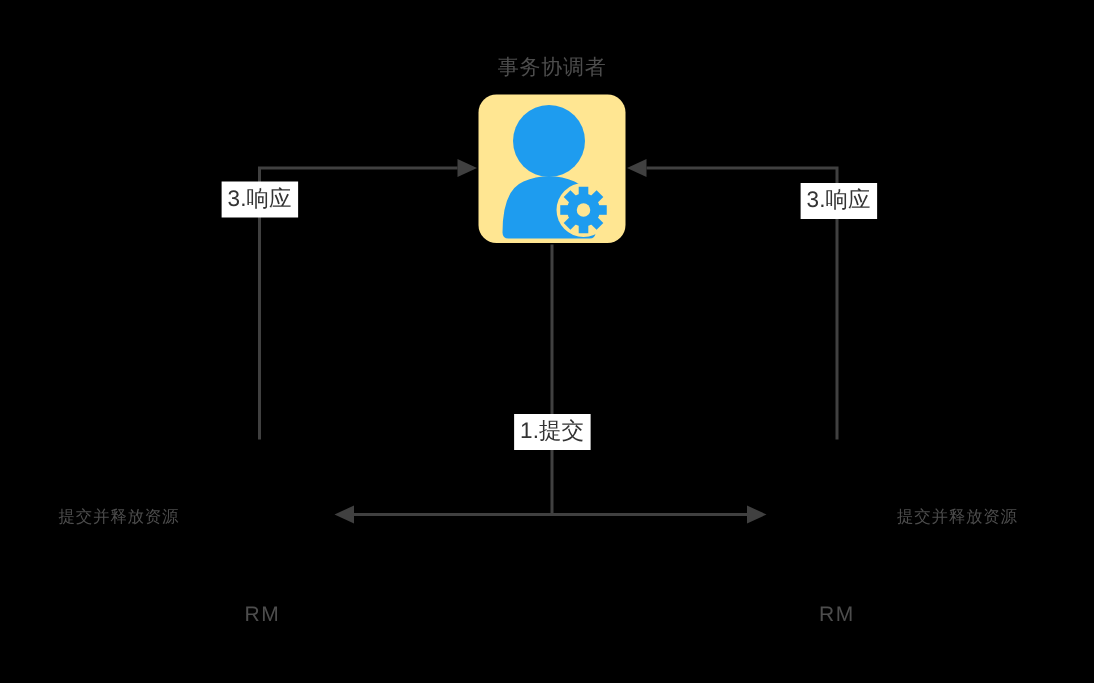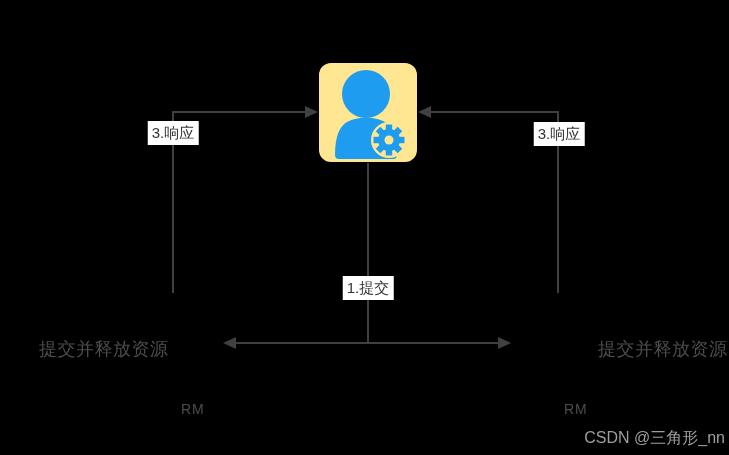--- a/index.html
+++ b/index.html
@@ -60,35 +60,34 @@
     line-height: 1.2;
     padding: 3px 4px;
     white-space: nowrap;
   }
   .edge-label.response-left  { left: 173px; top: 133px; }
   .edge-label.response-right { left: 559px; top: 134px; }
   .edge-label.commit         { left: 368px; top: 288px; }
   .action-text {
     position: absolute;
     top: 337px;
-    font-size: 18px;
+    font-size: 11px;
     color: var(--muted-text);
     letter-spacing: 0.5px;
     white-space: nowrap;
   }
   .action-text.left  { left: 39px; }
   .action-text.right { left: 598px; }
   .rm-text {
     position: absolute;
     top: 401px;
     font-size: 14px;
     color: var(--muted-text);
     letter-spacing: 1px;
     white-space: nowrap;
-    margin-left: 18px;
   }
   .rm-text.left  { left: 163px; }
   .rm-text.right { left: 546px; }
   .watermark {
     position: absolute;
     top: 428px;
     right: 4px;
     font-size: 16px;
     color: var(--watermark);
     white-space: nowrap;
@@ -107,20 +106,21 @@
     <path class="edge" d="M558,293 L558,112 L431,112"></path>
     <polygon class="arrowhead" points="418,112 431,106 431,118"></polygon>
 
     <path class="edge" d="M368,163 L368,343"></path>
 
     <path class="edge" d="M236,343 L498,343"></path>
     <polygon class="arrowhead" points="223,343 236,337 236,349"></polygon>
     <polygon class="arrowhead" points="511,343 498,337 498,349"></polygon>
   </svg>
 
+  <div class="coordinator-title">事务协调者</div>
 
   <div class="coordinator-box">
     <svg viewBox="0 0 98 99">
 
       <path fill="var(--icon-blue)" d="M16,92 Q16,64 30,58 Q38,54.5 47,54.5 Q56,54.5 64,58 Q78,64 78,92 Q78,96 74,96 L20,96 Q16,96 16,92 Z"></path>
 
       <circle fill="var(--icon-blue)" cx="47" cy="31" r="24"></circle>
 
       <circle fill="var(--box-fill)" cx="70" cy="77" r="18"></circle>
 
@@ -144,15 +144,14 @@
   <div class="edge-label commit">1.提交</div>
 
   <div class="action-text left">提交并释放资源</div>
 
   <div class="action-text right">提交并释放资源</div>
 
   <div class="rm-text left">RM</div>
 
   <div class="rm-text right">RM</div>
 
-  <div class="watermark">CSDN @三角形_nn</div>
 
 </div>
 
 </body></html>

